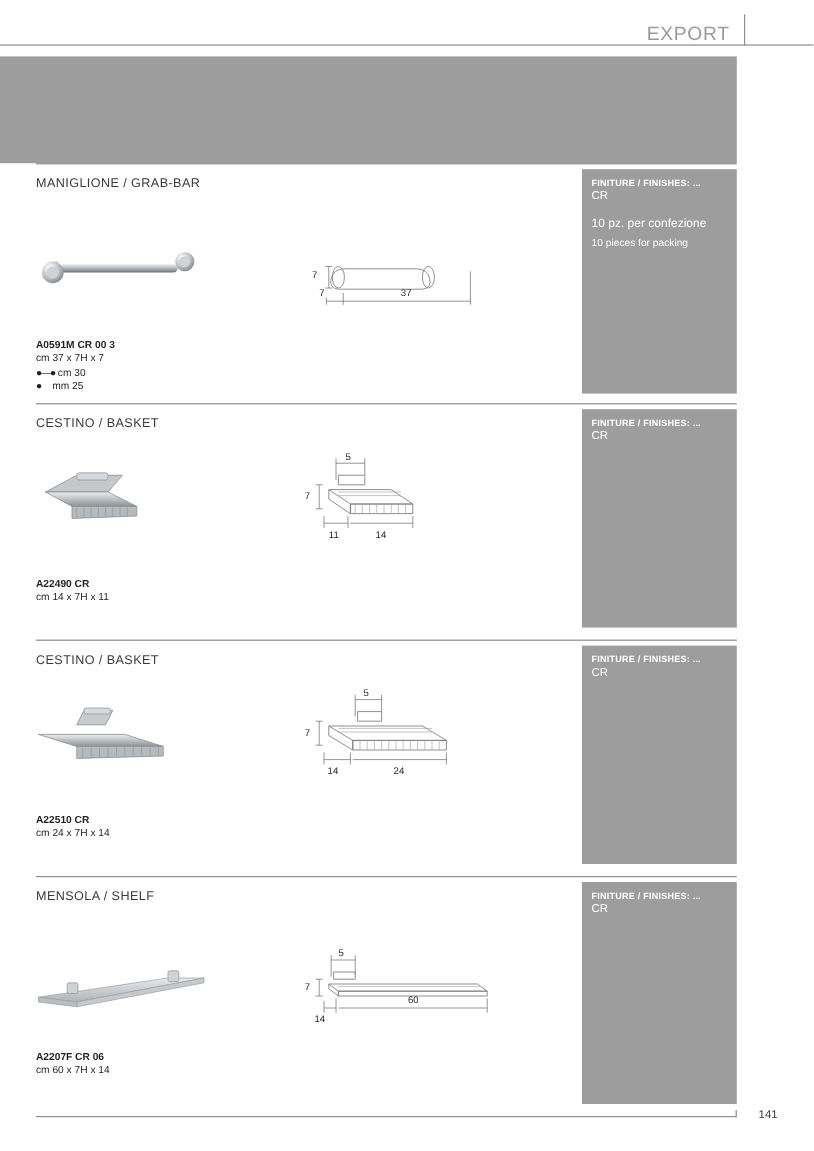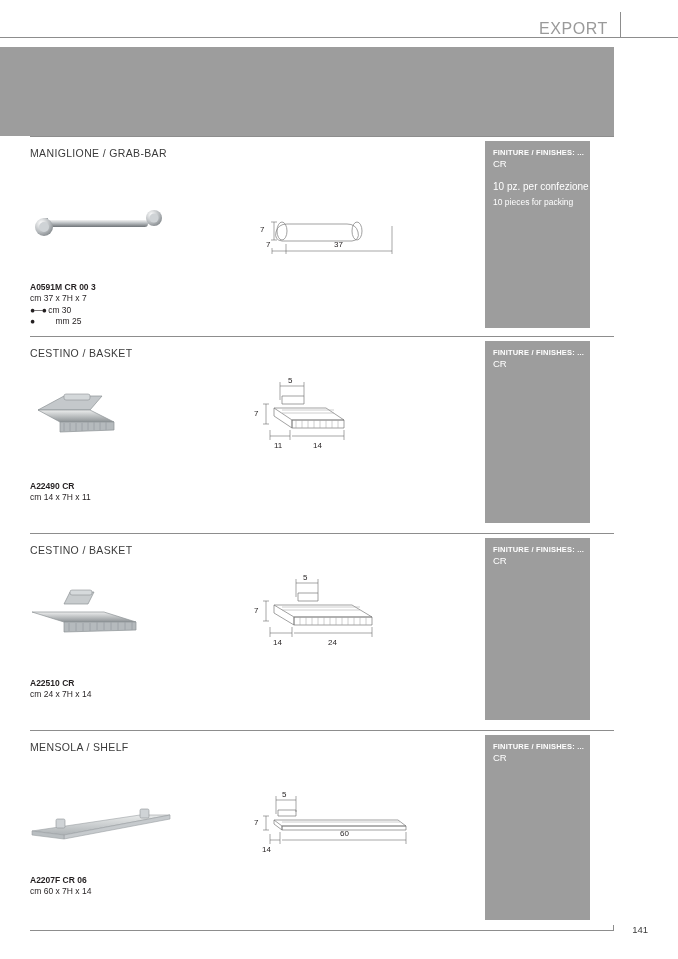--- a/index.html
+++ b/index.html
@@ -80,21 +80,21 @@
     top: 11px;
     font-size: 10.5px;
     letter-spacing: 0.35px;
     color: #3b3b3b;
   }
 
   
   .finish-panel {
     position: absolute;
     left: 485px;
-    width: 105px;
+    width: 129px;
     background: #9d9d9d;
     color: #ffffff;
   }
   .finish-title {
     position: absolute;
     left: 8px;
     top: 7px;
     font-size: 7.5px;
     font-weight: bold;
     letter-spacing: 0.2px;
@@ -244,21 +244,21 @@
   </div>
 
   <div class="prod-code" style="top:146px;">A0591M CR 00 3</div>
   <div class="prod-dims" style="top:157px;">cm 37 x 7H x 7</div>
   <div style="position:absolute;left:30px;top:169px;font-size:8.5px;">
     <span style="letter-spacing:-1px;">●—●</span>
     <span>cm 30</span>
   </div>
   <div style="position:absolute;left:30px;top:180px;font-size:8.5px;">
     <span>●</span>
-    <span style="margin-left:18px;">mm 25</span>
+    <span style="margin-left:6px;">mm 25</span>
   </div>
 </div>
 
 <div class="block" style="top:336px;height:198px;">
   <div class="block-rule"></div>
   <div class="block-title">CESTINO / BASKET</div>
 
   <div class="finish-panel" style="top:5px;height:182px;">
     <div class="finish-title">FINITURE / FINISHES: ...</div>
     <div class="finish-code">CR</div>

